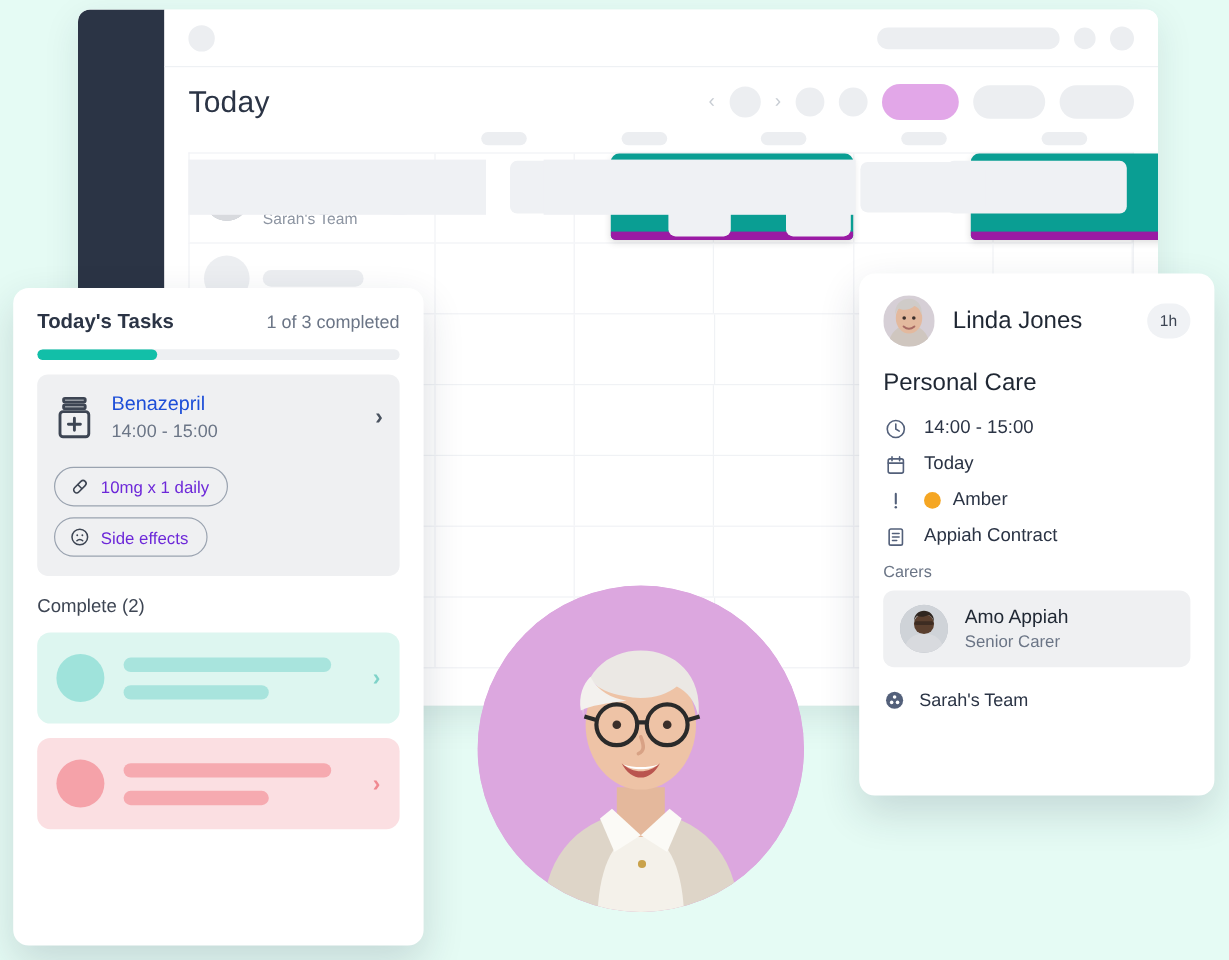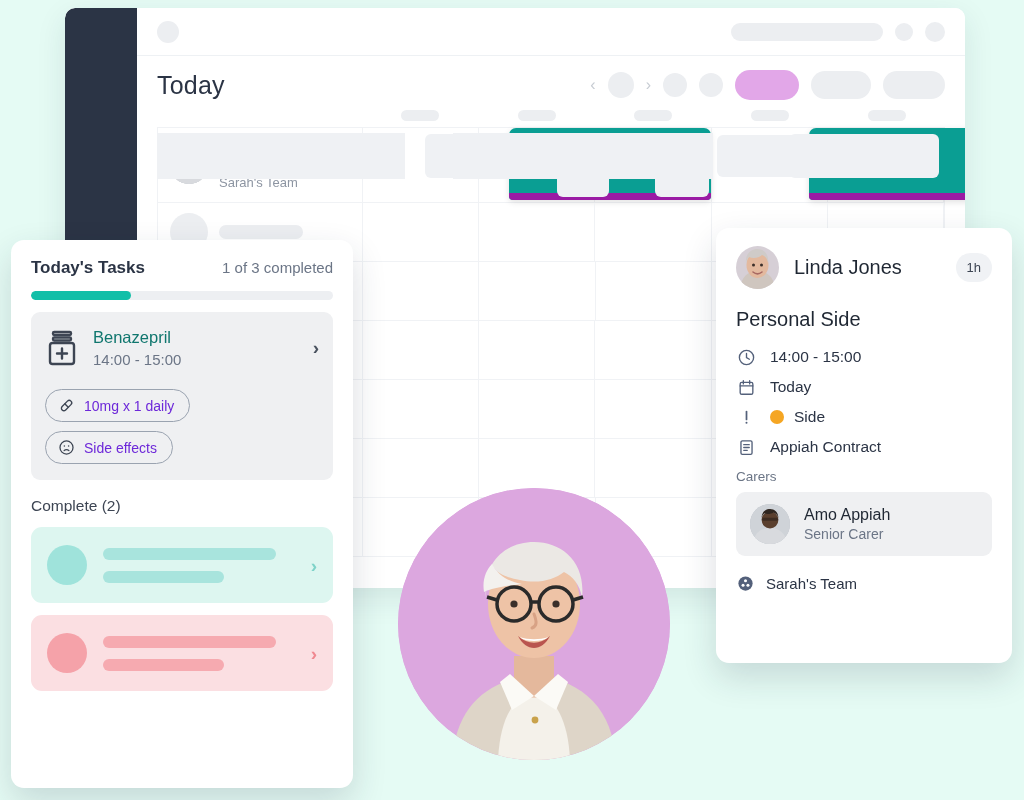--- a/index.html
+++ b/index.html
@@ -100,21 +100,21 @@
   .progress-track { margin-top: 13px; height: 9px; border-radius: 999px; background: #edeff2; overflow: hidden; }
   .progress-fill { height: 100%; border-radius: 999px; background: #12bfa8; }
   .section-label { margin-top: 17px; font-size: 15.5px; color: #3d4553; }
 
   .task-item {
     margin-top: 12px; background: #eff0f2; border-radius: 9px; padding: 15px 14px 16px 14px;
     position: relative;
   }
   .task-row { display: flex; align-items: center; gap: 14px; }
   .task-texts { flex: 1; }
-  .task-name { font-size: 16.5px; color: #0f766e; line-height: 1.3; }
+  .task-name { font-size: 16.5px; color: #1d4ed8; line-height: 1.3; }
   .task-time { font-size: 15px; color: #6b7586; margin-top: 3px; }
   .chev-right { color: #49525f; font-size: 19px; font-weight: 700; line-height: 1; }
   .tag-row { margin-top: 12px; }
   .tag {
     display: inline-flex; align-items: center; gap: 9px;
     border: 1px solid #9aa3b0; border-radius: 999px;
     padding: 7px 15px 7px 12px; font-size: 14px; color: #6d28d9;
     background: transparent; margin-top: 9px;
   }
 
@@ -477,21 +477,21 @@
           <path d="M10 17c-1-9 5-14 11.5-14S33 8 32 17c-1-5-3-7-6-8-3 3-9 4-13 2-2 2-3 4-3 6z" fill="#cfcbc8"></path>
           <circle cx="17.5" cy="19" r="1.5" fill="#3b2f2a"></circle>
           <circle cx="25.5" cy="19" r="1.5" fill="#3b2f2a"></circle>
           <path d="M17 26c3 2.5 6 2.5 9 0" stroke="#a86a63" stroke-width="1.6" fill="none" stroke-linecap="round"></path>
         </svg>
       </div>
       <div class="detail-name">Linda Jones</div>
       <div class="dur-badge">1h</div>
     </div>
 
-    <div class="detail-service">Personal Side</div>
+    <div class="detail-service">Personal Care</div>
 
     <div class="meta-list">
 
       <div class="meta-row">
         <span class="meta-ico">
           <svg width="19" height="19" viewBox="0 0 24 24" aria-hidden="true">
             <circle cx="12" cy="12" r="9" fill="none" stroke="#53607a" stroke-width="1.7"></circle>
             <path d="M12 6.8V12l3.6 2.2" fill="none" stroke="#53607a" stroke-width="1.7" stroke-linecap="round"></path>
           </svg>
         </span>
@@ -510,21 +510,21 @@
 
       <div class="meta-row">
         <span class="meta-ico">
           <svg width="19" height="19" viewBox="0 0 24 24" aria-hidden="true">
             <path d="M12 4.5v10" stroke="#53607a" stroke-width="2.2" stroke-linecap="round"></path>
             <circle cx="12" cy="18.6" r="1.3" fill="#53607a"></circle>
           </svg>
         </span>
         <span class="meta-text">
           <span class="risk-dot"></span>
-          <span>Side</span>
+          <span>Amber</span>
         </span>
       </div>
 
 
       <div class="meta-row">
         <span class="meta-ico">
           <svg width="19" height="19" viewBox="0 0 24 24" aria-hidden="true">
             <rect x="5" y="3.6" width="14" height="17" rx="1.8" fill="none" stroke="#53607a" stroke-width="1.7"></rect>
             <path d="M8.5 8.4h7M8.5 12h7M8.5 15.6h4.5" stroke="#53607a" stroke-width="1.6" stroke-linecap="round"></path>
           </svg>

